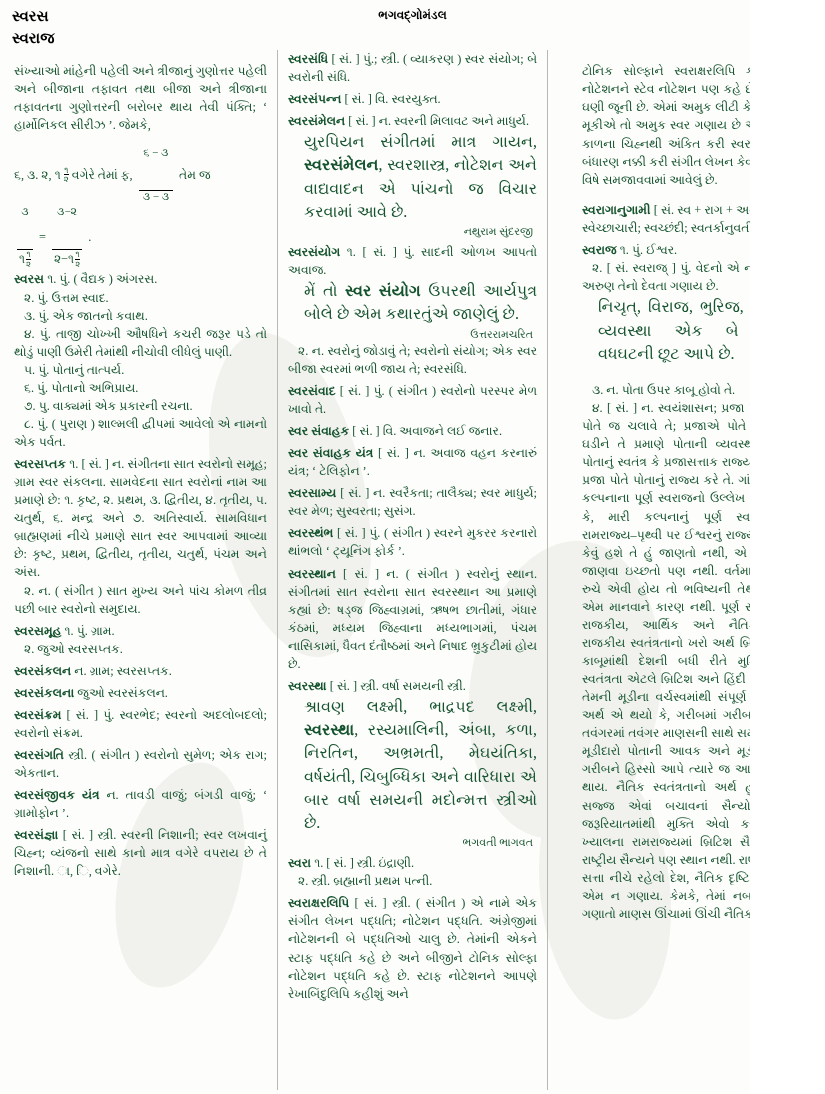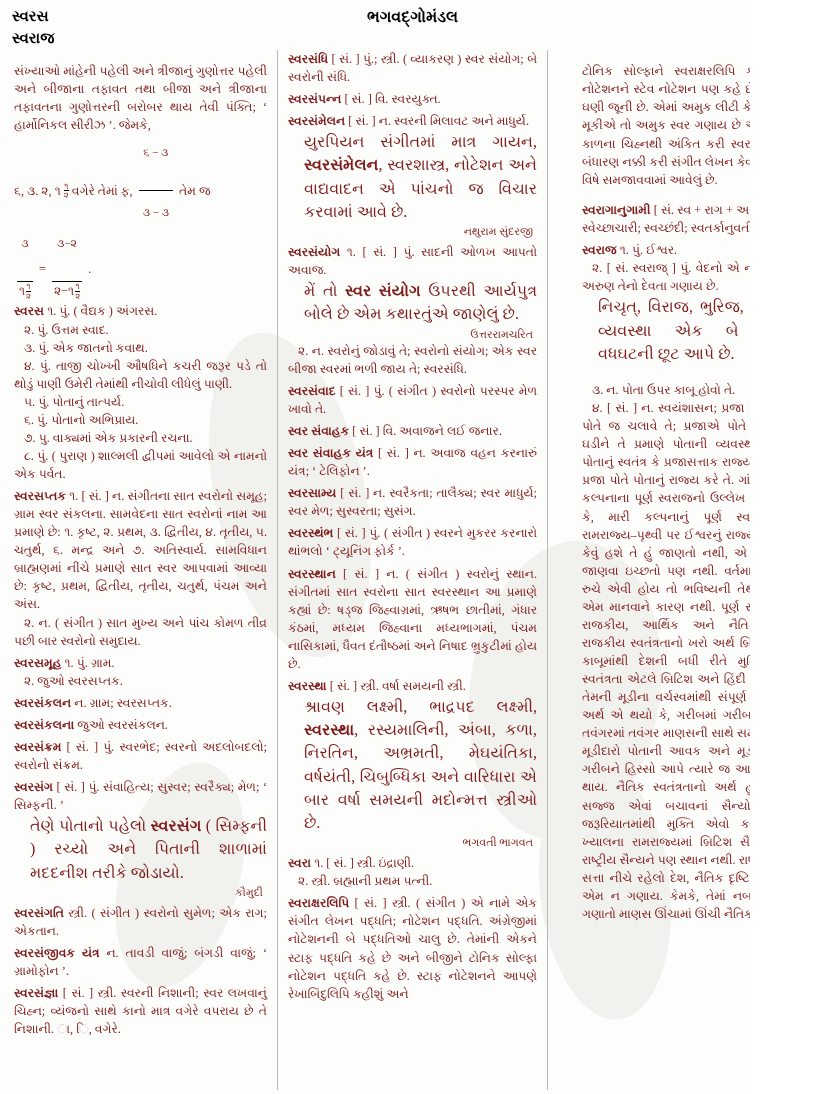--- a/index.html
+++ b/index.html
@@ -44,21 +44,21 @@
     font-size: 15px;
     font-weight: bold;
     line-height: 1.45;
     color: #000;
   }
   .hdr-center {
     position: absolute;
     left: 0; top: 8px;
     width: 825px;
     text-align: center;
-    font-size: 16px;
+    font-size: 12px;
     font-weight: bold;
     color: #000;
   }
   .hdr-right {
     position: absolute;
     right: 18px; top: 8px;
     font-size: 20px;
     font-weight: bold;
     color: #0f172a;
   }
@@ -70,21 +70,21 @@
     height: 1040px;
     display: flex;
     z-index: 2;
   }
   .col {
     position: relative;
     box-sizing: border-box;
     padding: 0 10px;
     font-size: 12.3px;
     line-height: 1.47;
-    color: #7f1d1d;
+    color: #14532d;
     overflow: hidden;
   }
   .col-1 { width: 277px; padding-left: 14px; }
   .col-2 { width: 270px; border-left: 1px solid #b9b9b4; }
   .col-3 { width: 278px; border-left: 1px solid #b9b9b4; padding-left: 34px; }
 
   .entry { margin: 0 0 4px 0; }
   .entry p { margin: 0; }
 
   .headword { font-weight: bold; }
@@ -121,21 +121,21 @@
     display: inline-flex;
     flex-direction: column;
     align-items: center;
     vertical-align: middle;
     line-height: 1.05;
     font-size: 11px;
     margin: 0 3px;
     gap: 32px;
   }
   .frac .num { padding: 0 4px; }
-  .frac .den { padding: 16px 4px; border-top: 1.2px solid #000; }
+  .frac .den { padding: 0 4px; border-top: 1.2px solid #000; }
   .mixed {
     display: inline-flex;
     align-items: center;
     gap: 1px;
   }
   .mixed .whole { font-size: 12.3px; }
   .mixed .mf {
     display: inline-flex;
     flex-direction: column;
     align-items: center;
@@ -236,25 +236,20 @@
           <div class="entry">
             <p class="just cont"><b class="headword">સ્વરસંકલન</b> ન. ગ્રામ; સ્વરસપ્તક.</p>
           </div>
           <div class="entry">
             <p class="just cont"><b class="headword">સ્વરસંકલના</b> જુઓ સ્વરસંકલન.</p>
           </div>
           <div class="entry">
             <p class="just cont"><b class="headword">સ્વરસંક્રમ</b> [ સં. ] પું. સ્વરભેદ; સ્વરનો અદલોબદલો; સ્વરોનો સંક્રમ.</p>
           </div>
           <div class="entry">
-            <p class="just cont"><b class="headword">સ્વરસંગ</b> [ સં. ] પું. સંવાહિત્ય; સુસ્વર; સ્વરૈક્ય; મેળ; ‘ સિમ્ફની. ’</p>
-            <p class="quote">તેણે પોતાનો પહેલો <b>સ્વરસંગ</b> ( સિમ્ફની ) રચ્યો અને પિતાની શાળામાં મદદનીશ તરીકે જોડાયો.</p>
-            <p class="cite">કૌમુદી</p>
-          </div>
-          <div class="entry">
             <p class="just cont"><b class="headword">સ્વરસંગતિ</b> સ્ત્રી. ( સંગીત ) સ્વરોનો સુમેળ; એક રાગ; એકતાન.</p>
           </div>
           <div class="entry">
             <p class="just cont"><b class="headword">સ્વરસંજીવક યંત્ર</b> ન. તાવડી વાજું; બંગડી વાજું; ‘ ગ્રામોફોન ’.</p>
           </div>
           <div class="entry">
             <p class="just cont"><b class="headword">સ્વરસંજ્ઞા</b> [ સં. ] સ્ત્રી. સ્વરની નિશાની; સ્વર લખવાનું ચિહ્ન; વ્યંજનો સાથે કાનો માત્ર વગેરે વપરાય છે તે નિશાની. ા, િ, વગેરે.</p>
           </div>
         </div>
     </div>

